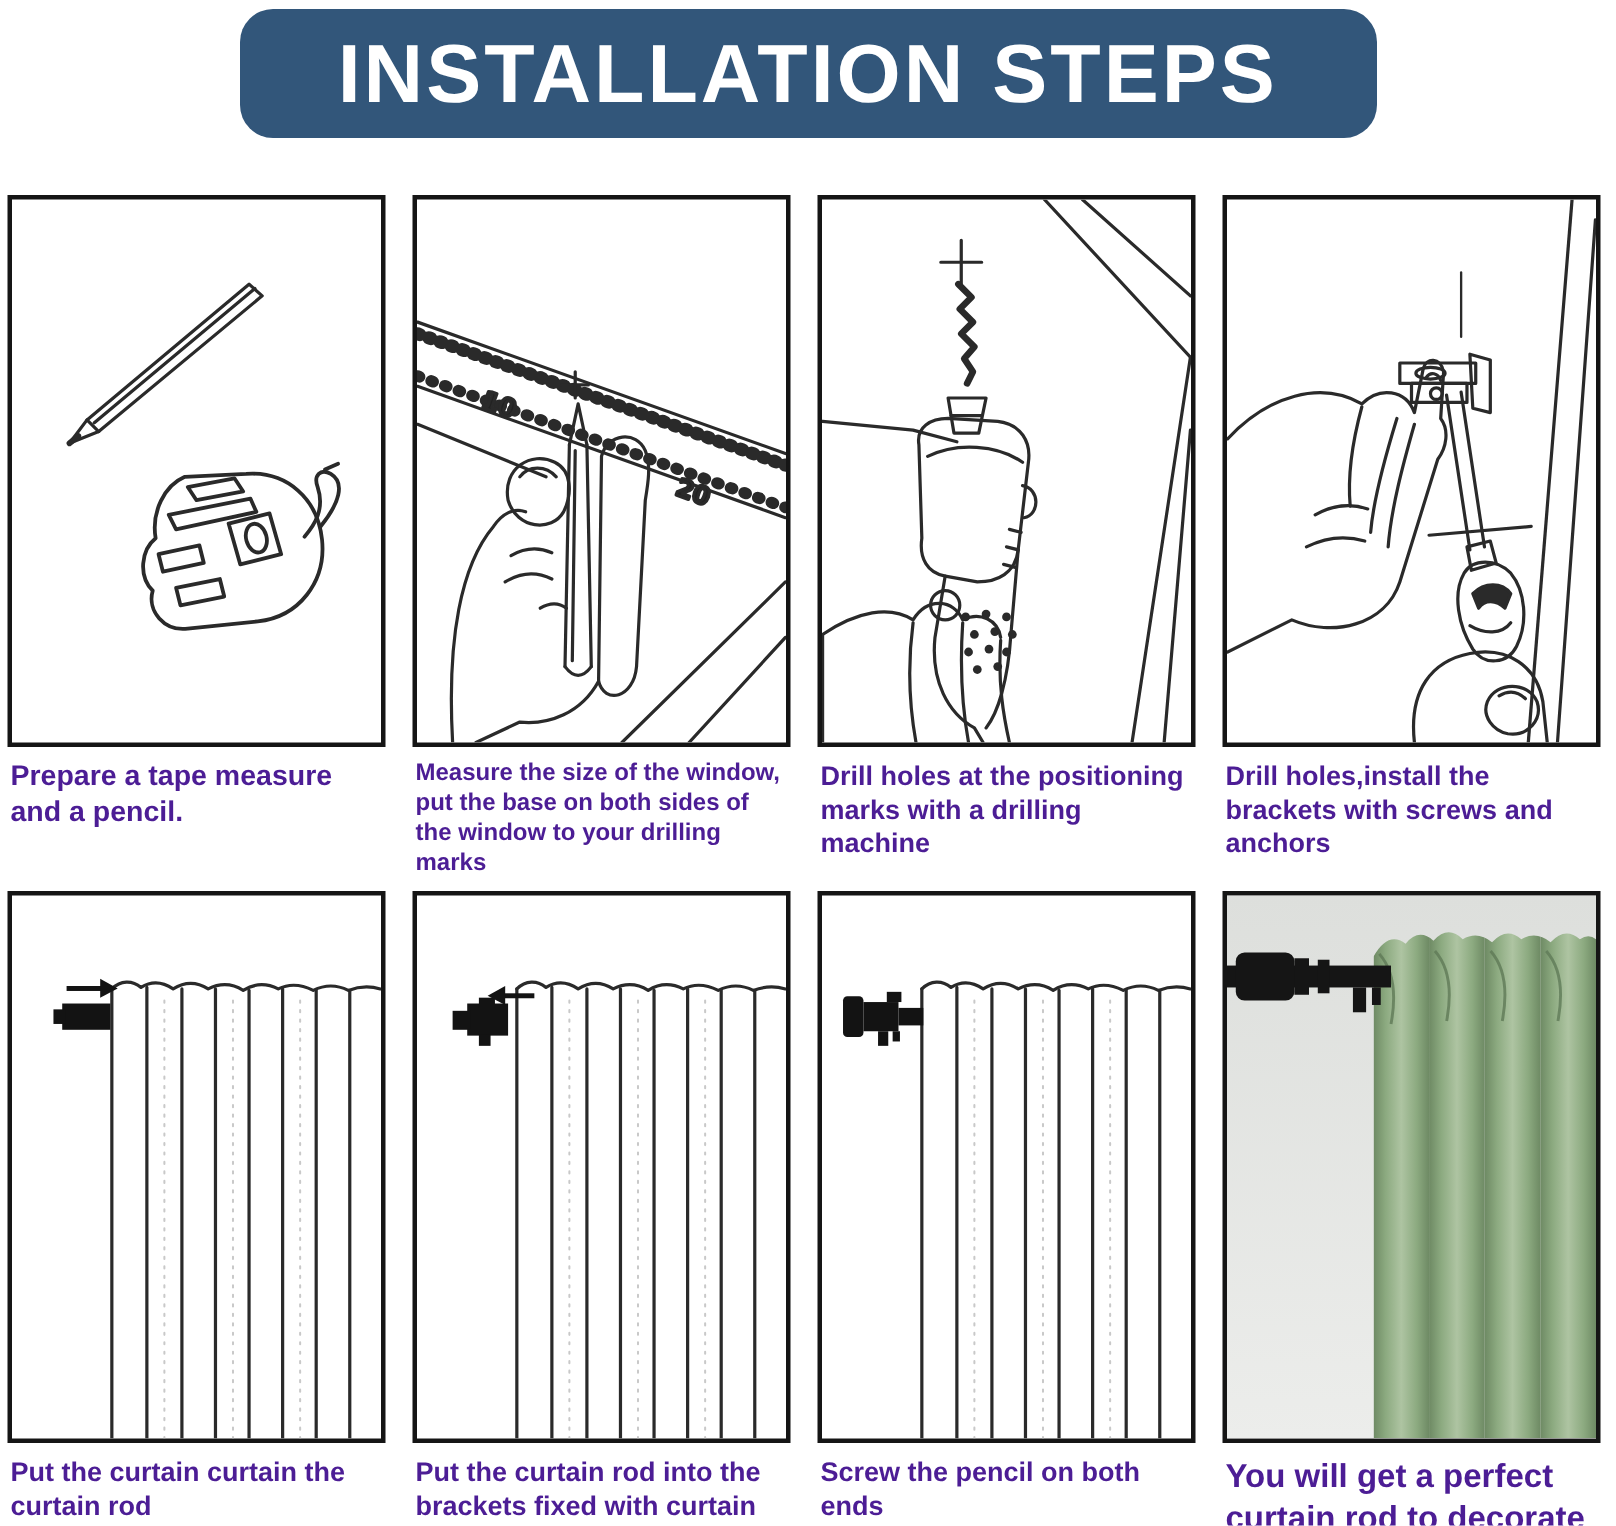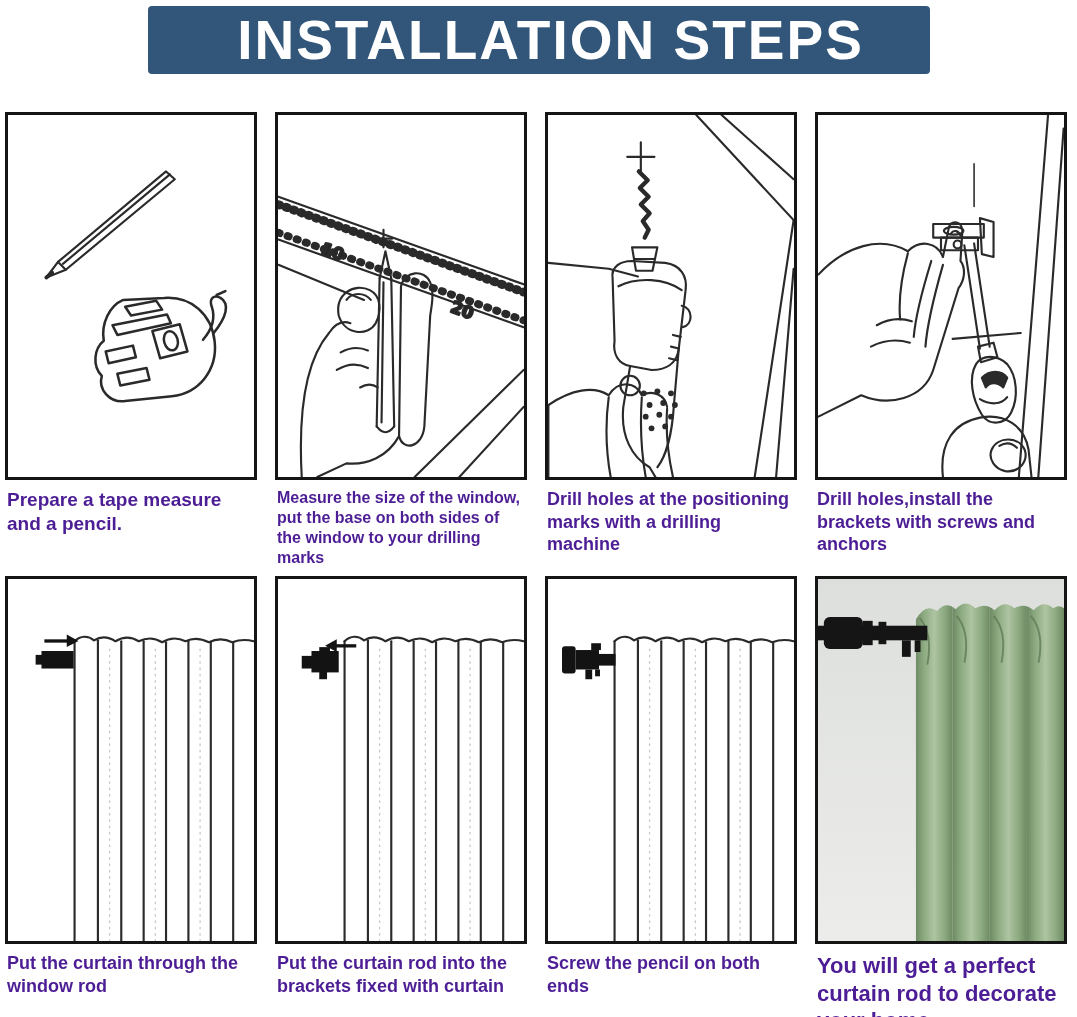--- a/index.html
+++ b/index.html
@@ -1,18 +1,18 @@
 <!DOCTYPE html>
 <html><head>
 <meta charset="utf-8">
 <style>
   html,body{margin:0;padding:0;background:#ffffff;}
   body{width:1077px;height:1017px;font-family:"Liberation Sans",sans-serif;overflow:hidden;}
-  .banner{width:758px;height:68px;margin:6px auto 0;background:#32567a;border-radius:4px;
-          display:flex;align-items:center;justify-content:center;padding-left:24px;}
+  .banner{width:758px;height:86px;margin:6px auto 0;background:#32567a;border-radius:22px;
+          display:flex;align-items:center;justify-content:center;}
   .banner h1{margin:0;color:#ffffff;font-size:55px;font-weight:bold;letter-spacing:2px;
              font-family:"Liberation Sans",sans-serif;}
   .steps{display:grid;grid-template-columns:repeat(4,252px);column-gap:18px;padding:0 5px;}
   .row1{margin-top:38px;}
   .row2{margin-top:8px;}
   .cell{display:flex;flex-direction:column;}
   .panel{height:368px;border:3px solid #151515;box-sizing:border-box;background:#ffffff;overflow:hidden;}
   .panel svg{display:block;width:100%;height:100%;}
   .caption{margin:8px 2px 0 2px;color:#4c1d95;line-height:1.25;font-weight:bold;}
   .cap-1{font-size:19px;min-height:78px;}
@@ -231,21 +231,21 @@
         <g fill="#131313">
           <rect x="34" y="74" width="33" height="18"></rect>
           <rect x="28" y="78" width="8" height="10"></rect>
         </g>
         <g fill="#131313">
           <rect x="37" y="62" width="24" height="3.4"></rect>
           <polygon points="60,57 72,63.7 60,70"></polygon>
         </g>
       </svg>
     </div>
-    <p class="caption cap-5">Put the curtain through the window rod</p>
+    <p class="caption cap-5">Put the curtain curtain the curtain rod</p>
   </div>
 
   <div class="cell">
     <div class="panel">
       <svg viewBox="0 0 252 372">
         <g class="ink">
           <path d="M68,64 C74,58 82,58 88,63 C96,58 104,60 110,64 C118,59 126,59 134,64 C142,60 150,60 158,65 C166,60 174,60 182,64 C190,60 198,61 206,65 C214,61 222,61 230,65 C238,62 245,62 252,64"></path>
           <g>
             <path d="M68,64 V372"></path>
               <path d="M92,63 V372"></path>

